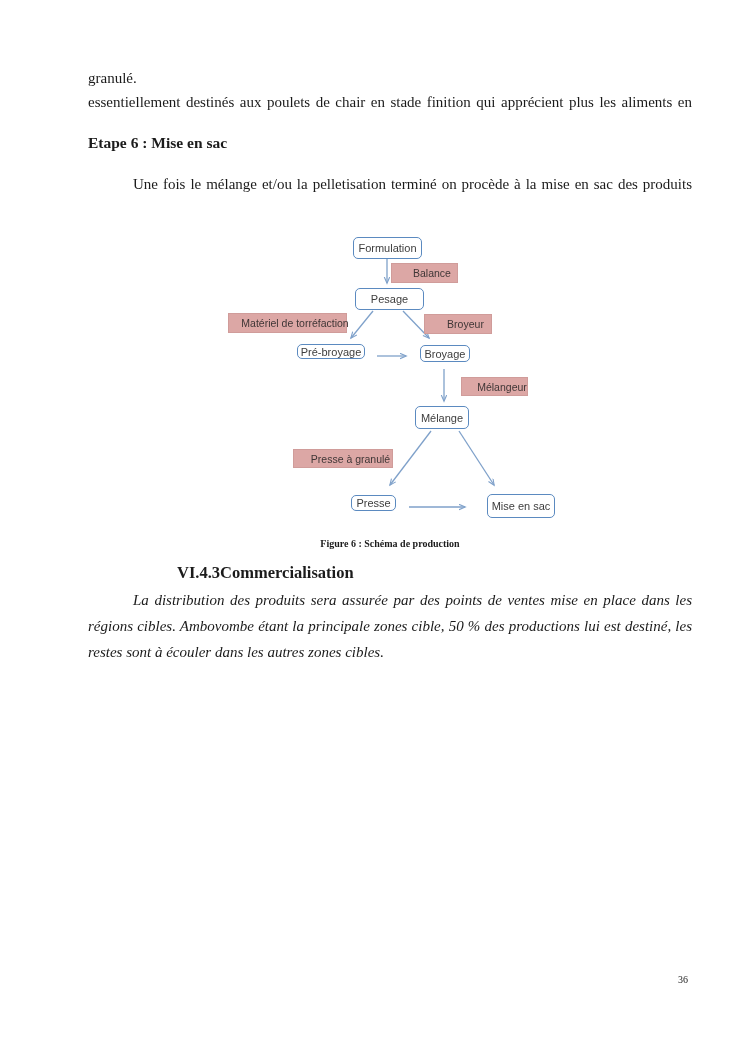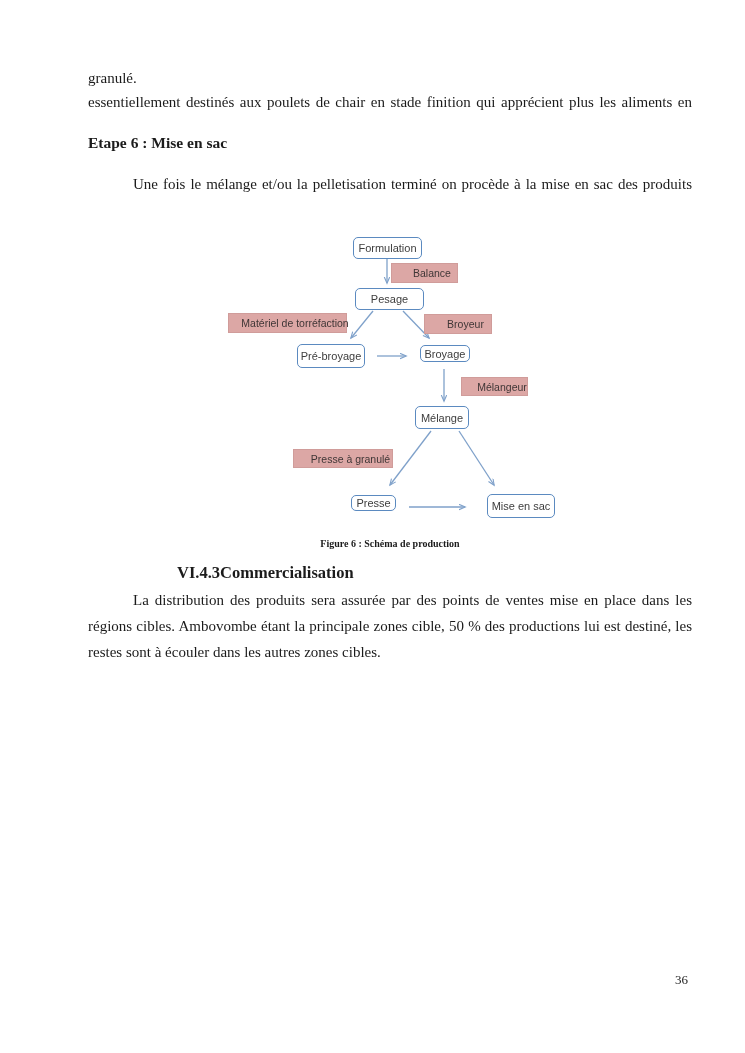--- a/index.html
+++ b/index.html
@@ -5,27 +5,27 @@
   html,body{margin:0;padding:0;background:#ffffff;}
   .page{
     position:relative;width:745px;height:1053px;background:#ffffff;overflow:hidden;
     font-family:"Liberation Serif", serif;color:#1b1b1b;
   }
   
   .textblock{position:absolute;left:88px;width:604px;}
   .ln{display:block;font-size:15px;line-height:24px;white-space:normal;}
   .jl{text-align:justify;text-align-last:justify;}
   .ind{padding-left:45px;}
-  .p3 .ln{line-height:26px;}
+  .p3 .ln{line-height:26px;font-style:italic;}
   .h-etape{position:absolute;left:88px;top:133px;font-size:15.5px;font-weight:bold;line-height:20px;}
   .caption{position:absolute;left:88px;top:535px;width:604px;text-align:center;
            font-size:10px;font-weight:bold;line-height:17px;}
   .h-section{position:absolute;left:177px;top:562px;font-size:16.5px;font-weight:bold;line-height:22px;}
   .h-section .num{}
-  .pagenum{position:absolute;right:57px;top:971px;font-size:13px;line-height:18px;margin-left:17px;}
+  .pagenum{position:absolute;right:57px;top:971px;font-size:10px;line-height:18px;margin-left:17px;}
   
   :root{
     --proc-border:#5b8ac0;
     --equip-fill:#dca7a5;
     --arrow:#7fa1ca;
   }
   .fc-node{
     position:absolute;box-sizing:border-box;
     background:#ffffff;border:1.4px solid var(--proc-border,#5b8ac0);border-radius:5px;
     display:flex;align-items:center;justify-content:center;
@@ -76,21 +76,21 @@
       <line x1="431" y1="431" x2="390" y2="485" marker-end="url(#ah)"></line>
       <line x1="459" y1="431" x2="494" y2="485" marker-end="url(#ah)"></line>
       <line x1="409" y1="507" x2="465" y2="507" marker-end="url(#ah)"></line>
     </svg>
 
     <div class="fc-node" style="left:353px;top:237px;width:69px;height:22px">Formulation</div>
     <div class="fc-equip" style="left:391px;top:263px;width:67px;height:20px">Balance</div>
     <div class="fc-node" style="left:355px;top:288px;width:69px;height:22px">Pesage</div>
     <div class="fc-equip" style="left:228px;top:313px;width:119px;height:20px">Matériel de torréfaction</div>
     <div class="fc-equip" style="left:424px;top:314px;width:68px;height:20px">Broyeur</div>
-    <div class="fc-node" style="left:297px;top:344px;width:68px;height:24px">Pré-broyage</div>
+    <div class="fc-node" style="left:297px;top:344px;width:68px;height:15px">Pré-broyage</div>
     <div class="fc-node" style="left:420px;top:345px;width:50px;height:17px">Broyage</div>
     <div class="fc-equip" style="left:461px;top:377px;width:67px;height:19px">Mélangeur</div>
     <div class="fc-node" style="left:415px;top:406px;width:54px;height:23px">Mélange</div>
     <div class="fc-equip" style="left:293px;top:449px;width:100px;height:19px">Presse à granulé</div>
     <div class="fc-node" style="left:351px;top:495px;width:45px;height:16px">Presse</div>
     <div class="fc-node" style="left:487px;top:494px;width:68px;height:24px">Mise en sac</div>
   </div>
 
   <div class="caption">Figure 6 : Schéma de production</div>
 

